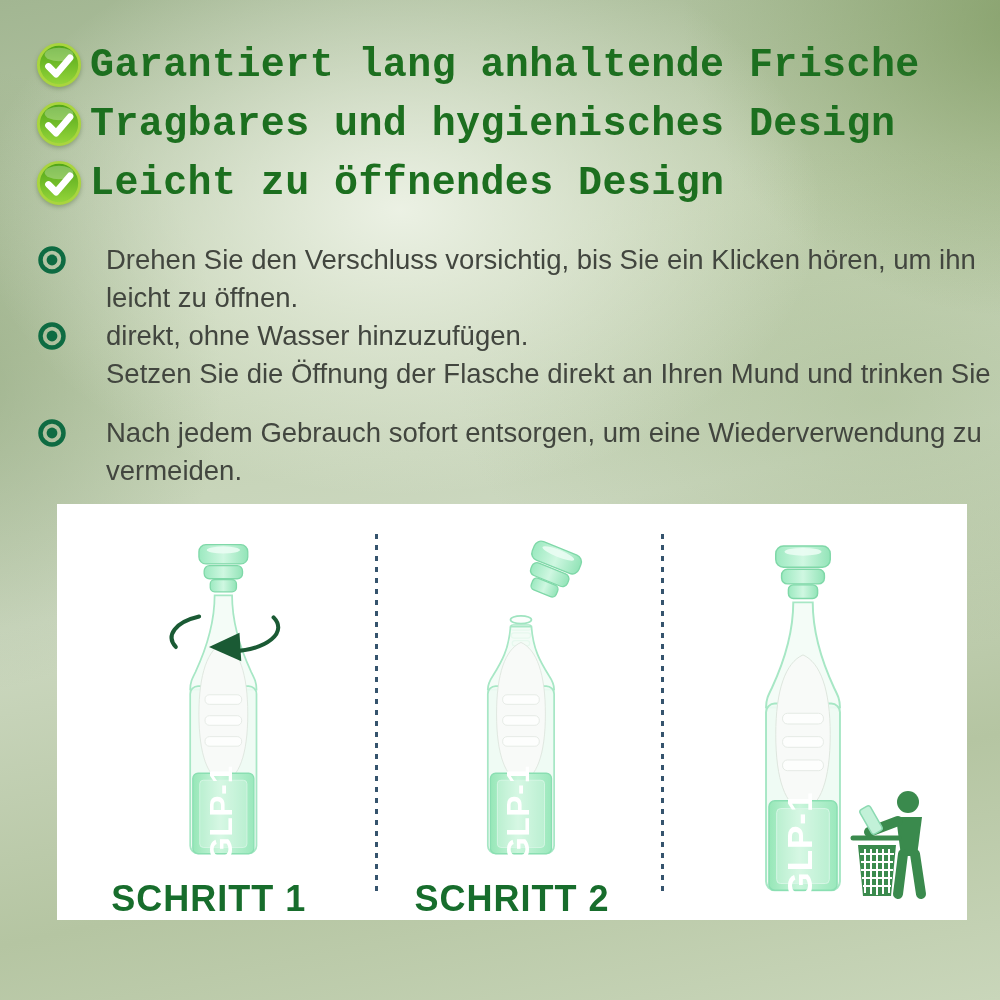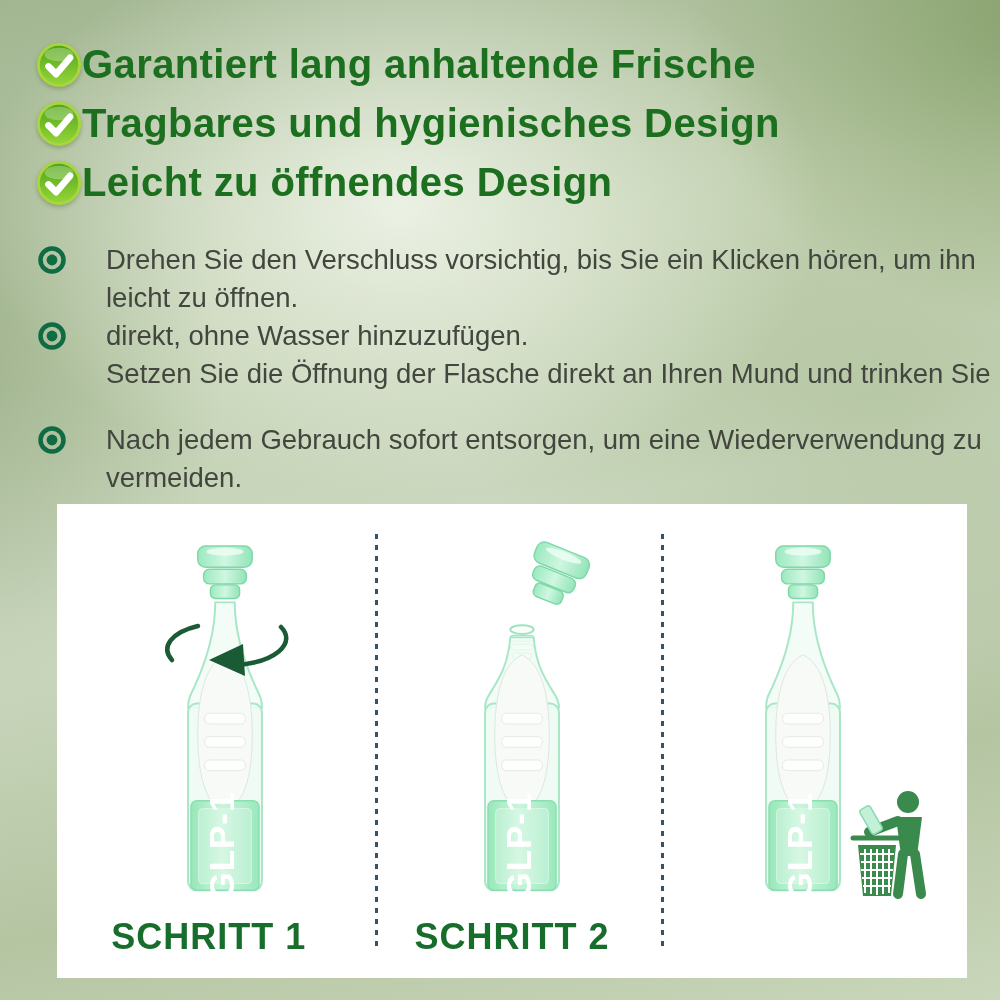--- a/index.html
+++ b/index.html
@@ -13,37 +13,37 @@
     background:
       radial-gradient(620px 420px at 40% 21%, rgba(238,243,231,0.95), rgba(238,243,231,0) 68%),
       radial-gradient(560px 480px at 103% 2%, rgba(110,141,77,0.62), rgba(110,141,77,0) 62%),
       radial-gradient(420px 520px at -3% 38%, rgba(124,149,107,0.45), rgba(124,149,107,0) 60%),
       radial-gradient(700px 420px at 88% 40%, rgba(148,173,122,0.35), rgba(148,173,122,0) 60%),
       linear-gradient(168deg, #a2b692 0%, #c0cfae 30%, #ccd8c0 52%, #b5c5a2 78%, #c9d6ba 100%);
   }
 
   
   .benefits{position:absolute;left:36px;top:42px;display:flex;flex-direction:column;gap:13px;}
-  .benefit-row{display:flex;align-items:flex-start;gap:0;}
+  .benefit-row{display:flex;align-items:flex-end;gap:8px;font-family:Liberation Mono, monospace;}
   .check-icon{width:46px;height:46px;flex:0 0 auto;filter:drop-shadow(0 2px 2px rgba(40,70,20,0.3));}
   .check-icon svg{width:46px;height:46px;display:block;}
   .benefit-text{font-size:40px;font-weight:bold;color:#1c6f1f;letter-spacing:0.4px;white-space:nowrap;}
 
   
   .instructions{position:absolute;left:38px;top:241px;width:920px;}
   .instruction-row{display:flex;gap:40px;align-items:flex-start;}
-  .instruction-row.gap-before{margin-top:28px;}
+  .instruction-row.gap-before{margin-top:21px;}
   .bullet-icon{width:28px;height:28px;flex:0 0 auto;margin-top:5px;}
   .bullet-icon svg{width:28px;height:28px;display:block;}
   .instruction-text{margin:0;font-size:27.5px;line-height:38px;color:#42463f;}
   .instruction-text span{display:block;white-space:nowrap;}
 
   
   .steps-panel{
-    position:absolute;left:57px;top:504px;width:910px;height:474px;
+    position:absolute;left:57px;top:504px;width:910px;height:416px;
     background:#ffffff;display:flex;box-sizing:border-box;padding-top:30px;
   }
   .separator{
     position:absolute;top:30px;bottom:26px;width:3px;
     background:repeating-linear-gradient(180deg,#35536d 0 5px,transparent 5px 11px);
   }
   .sep-1{left:318px;}
   .sep-2{left:604px;}
   .step-col{flex:1 1 0;display:flex;flex-direction:column;align-items:center;}
   .step-figure{width:300px;height:368px;display:block;}

